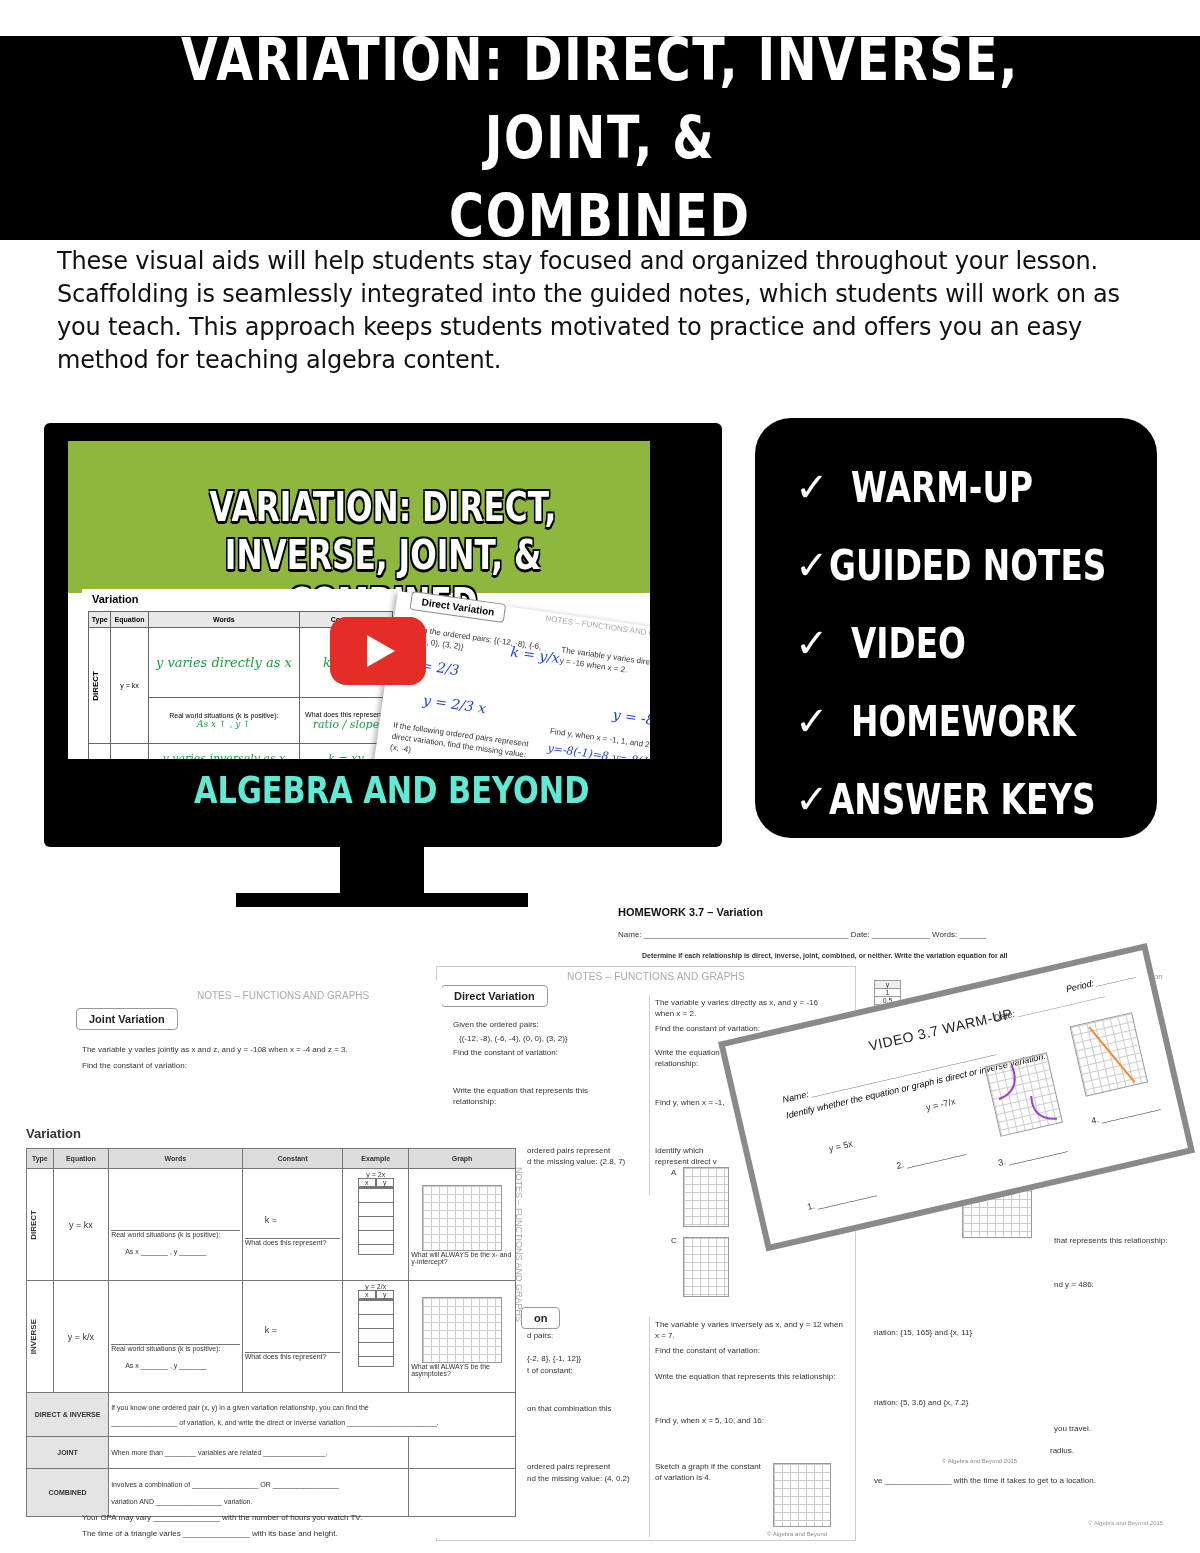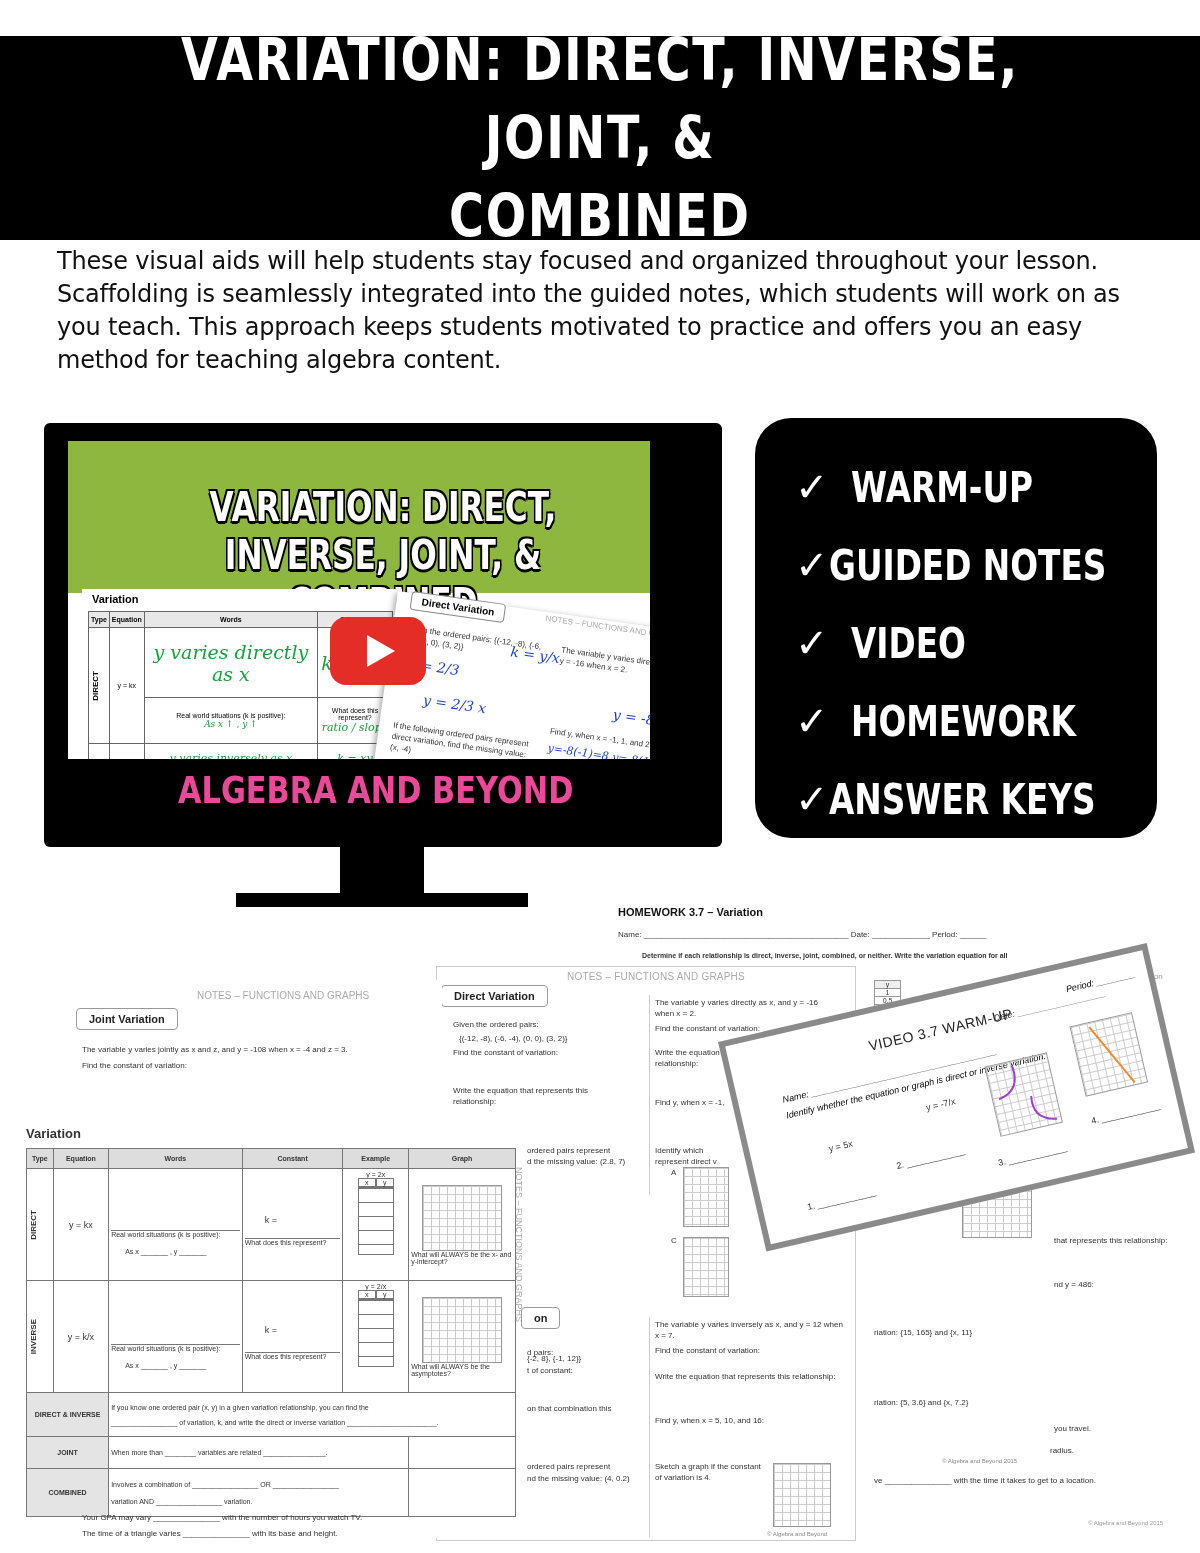--- a/index.html
+++ b/index.html
@@ -44,21 +44,21 @@
     font-size: 40px; line-height: 48px;
     text-shadow: -2px -2px 0 #000, 2px -2px 0 #000, -2px 2px 0 #000, 2px 2px 0 #000, 0 3px 0 #000;
   }
   .vid-title span { display: block; transform: scaleX(0.78); }
 
   .notes-sheet { position: absolute; left: 14px; top: 148px; width: 320px; height: 180px; background: #fff; font-size: 10px; }
   .notes-sheet .sheet-title { font-weight: bold; font-size: 11px; margin: 4px 0 6px 10px; }
   table.vt { border-collapse: collapse; width: 305px; margin-left: 6px; font-size: 7px; }
   table.vt td, table.vt th { border: 1px solid #666; padding: 2px; text-align: center; vertical-align: middle; }
   table.vt th { background: #e8e8e8; font-weight: bold; height: 16px; }
-  .hand { font-family: "DejaVu Serif", serif; font-style: italic; color: #1aa040; font-size: 19px; }
+  .hand { font-family: "DejaVu Serif", serif; font-style: italic; color: #1aa040; font-size: 13px; }
   .hand-blue { font-family: "DejaVu Serif", serif; font-style: italic; color: #1a3fd0; font-size: 14px; }
 
   .tilted-sheet {
     position: absolute; left: 330px; top: 150px; width: 330px; height: 230px; background: #fff;
     transform: rotate(8deg); transform-origin: left top;
     box-shadow: -2px 2px 6px rgba(0,0,0,0.35); font-size: 8px; padding: 6px;
   }
   .tilted-sheet .tab {
     position: absolute; left: 14px; top: -2px; border: 1px solid #888; background: #fff;
     font-weight: bold; font-size: 10px; padding: 3px 10px; border-radius: 4px;
@@ -68,21 +68,21 @@
   .yt-button {
     position: absolute; left: 262px; top: 176px; width: 96px; height: 68px;
     background: #e52d27; border-radius: 16px; display: flex; align-items: center; justify-content: center;
   }
   .yt-play { width: 0; height: 0; border-left: 28px solid #fff; border-top: 16px solid transparent; border-bottom: 16px solid transparent; margin-left: 6px; }
 
   .brand-bar {
     position: absolute; left: 0; top: 318px; width: 630px; height: 62px; background: #000;
   }
   .brand-name {
-    position: absolute; left: 110px; top: 8px; color: #ec4899; font-family: "DejaVu Sans", sans-serif;
+    position: absolute; left: 126px; top: 8px; color: #5eead4; font-family: "DejaVu Sans", sans-serif;
     font-weight: bold; font-size: 38px; line-height: 46px;
   }
   .brand-name span { display: inline-block; transform: scaleX(0.8); transform-origin: left center; }
   .avatar {
     position: absolute; left: 2px; top: 258px; width: 90px; height: 110px; border-radius: 50%;
     background: radial-gradient(circle at 50% 30%, #f0d0b5 0 18%, #6b4a30 19% 32%, #c9d4dc 33% 100%);
     border: 3px solid #fff; overflow: hidden;
   }
   .avatar-logo {
     position: absolute; left: 8px; bottom: 8px; width: 72px; font-size: 9px; font-weight: bold;
@@ -258,21 +258,21 @@
   <div class="check-item">
     <span class="check-mark">✓</span>
     <span class="check-label">ANSWER KEYS</span>
   </div>
 </div>
 
 <div class="page page-hw">
   <div class="hw-title">
     <b>HOMEWORK 3.7</b><span> – Variation</span>
   </div>
-  <div class="hw-name">Name: ______________________________________________  Date: _____________  Period: ______</div>
+  <div class="hw-name">Name: ______________________________________________  Date: _____________  Words: ______</div>
   <div class="hw-instr">Determine if each relationship is direct, inverse, joint, combined, or neither. Write the variation equation for all</div>
   <div class="hw-right-title">Homework 3.7 Variation</div>
   <table style="position:absolute;left:262px;top:82px;border-collapse:collapse;font-size:7px">
     <tbody>
         <tr>
           <td style="border:1px solid #999;width:26px;text-align:center;background:#eee">y</td>
         </tr>
     <tr>
           <td style="border:1px solid #999;text-align:center">1</td>
         </tr>
@@ -314,21 +314,21 @@
   <div class="q" style="left:90px;top:178px;width:120px">ordered pairs represent</div>
   <div class="q" style="left:90px;top:189px;width:120px">d the missing value: (2.8, 7)</div>
   <div class="q" style="left:218px;top:178px;width:100px">Identify which</div>
   <div class="q" style="left:218px;top:189px;width:100px">represent direct v</div>
   <div class="q" style="left:234px;top:200px">A</div>
   <div class="grid-mini" style="left:246px;top:200px;width:46px;height:60px"></div>
   <div class="q" style="left:234px;top:268px">C</div>
   <div class="grid-mini" style="left:246px;top:270px;width:46px;height:60px"></div>
   <div class="q" style="left:76px;top:200px;writing-mode:vertical-rl;color:#aaa;font-size:9px">NOTES – FUNCTIONS AND GRAPHS</div>
   <div class="box-tab" style="left:84px;top:340px">on</div>
-  <div class="q" style="left:90px;top:380px">d pairs:</div>
+  <div class="q" style="left:90px;top:363px">d pairs:</div>
   <div class="q" style="left:90px;top:386px">{-2, 8}, {-1, 12}}</div>
   <div class="q" style="left:90px;top:398px">t of constant:</div>
   <div class="q" style="left:90px;top:436px">on that combination this</div>
   <div style="position:absolute;left:212px;top:350px;width:1px;height:220px;background:#ccc"></div>
   <div class="q" style="left:218px;top:352px;width:190px">The variable y varies inversely as x, and y = 12 when x = 7.</div>
   <div class="q" style="left:218px;top:378px;width:190px">Find the constant of variation:</div>
   <div class="q" style="left:218px;top:404px;width:190px">Write the equation that represents this relationship:</div>
   <div class="q" style="left:218px;top:448px;width:190px">Find y, when x = 5, 10, and 16:</div>
   <div class="q" style="left:90px;top:494px">ordered pairs represent</div>
   <div class="q" style="left:90px;top:506px">nd the missing value: (4, 0.2)</div>

